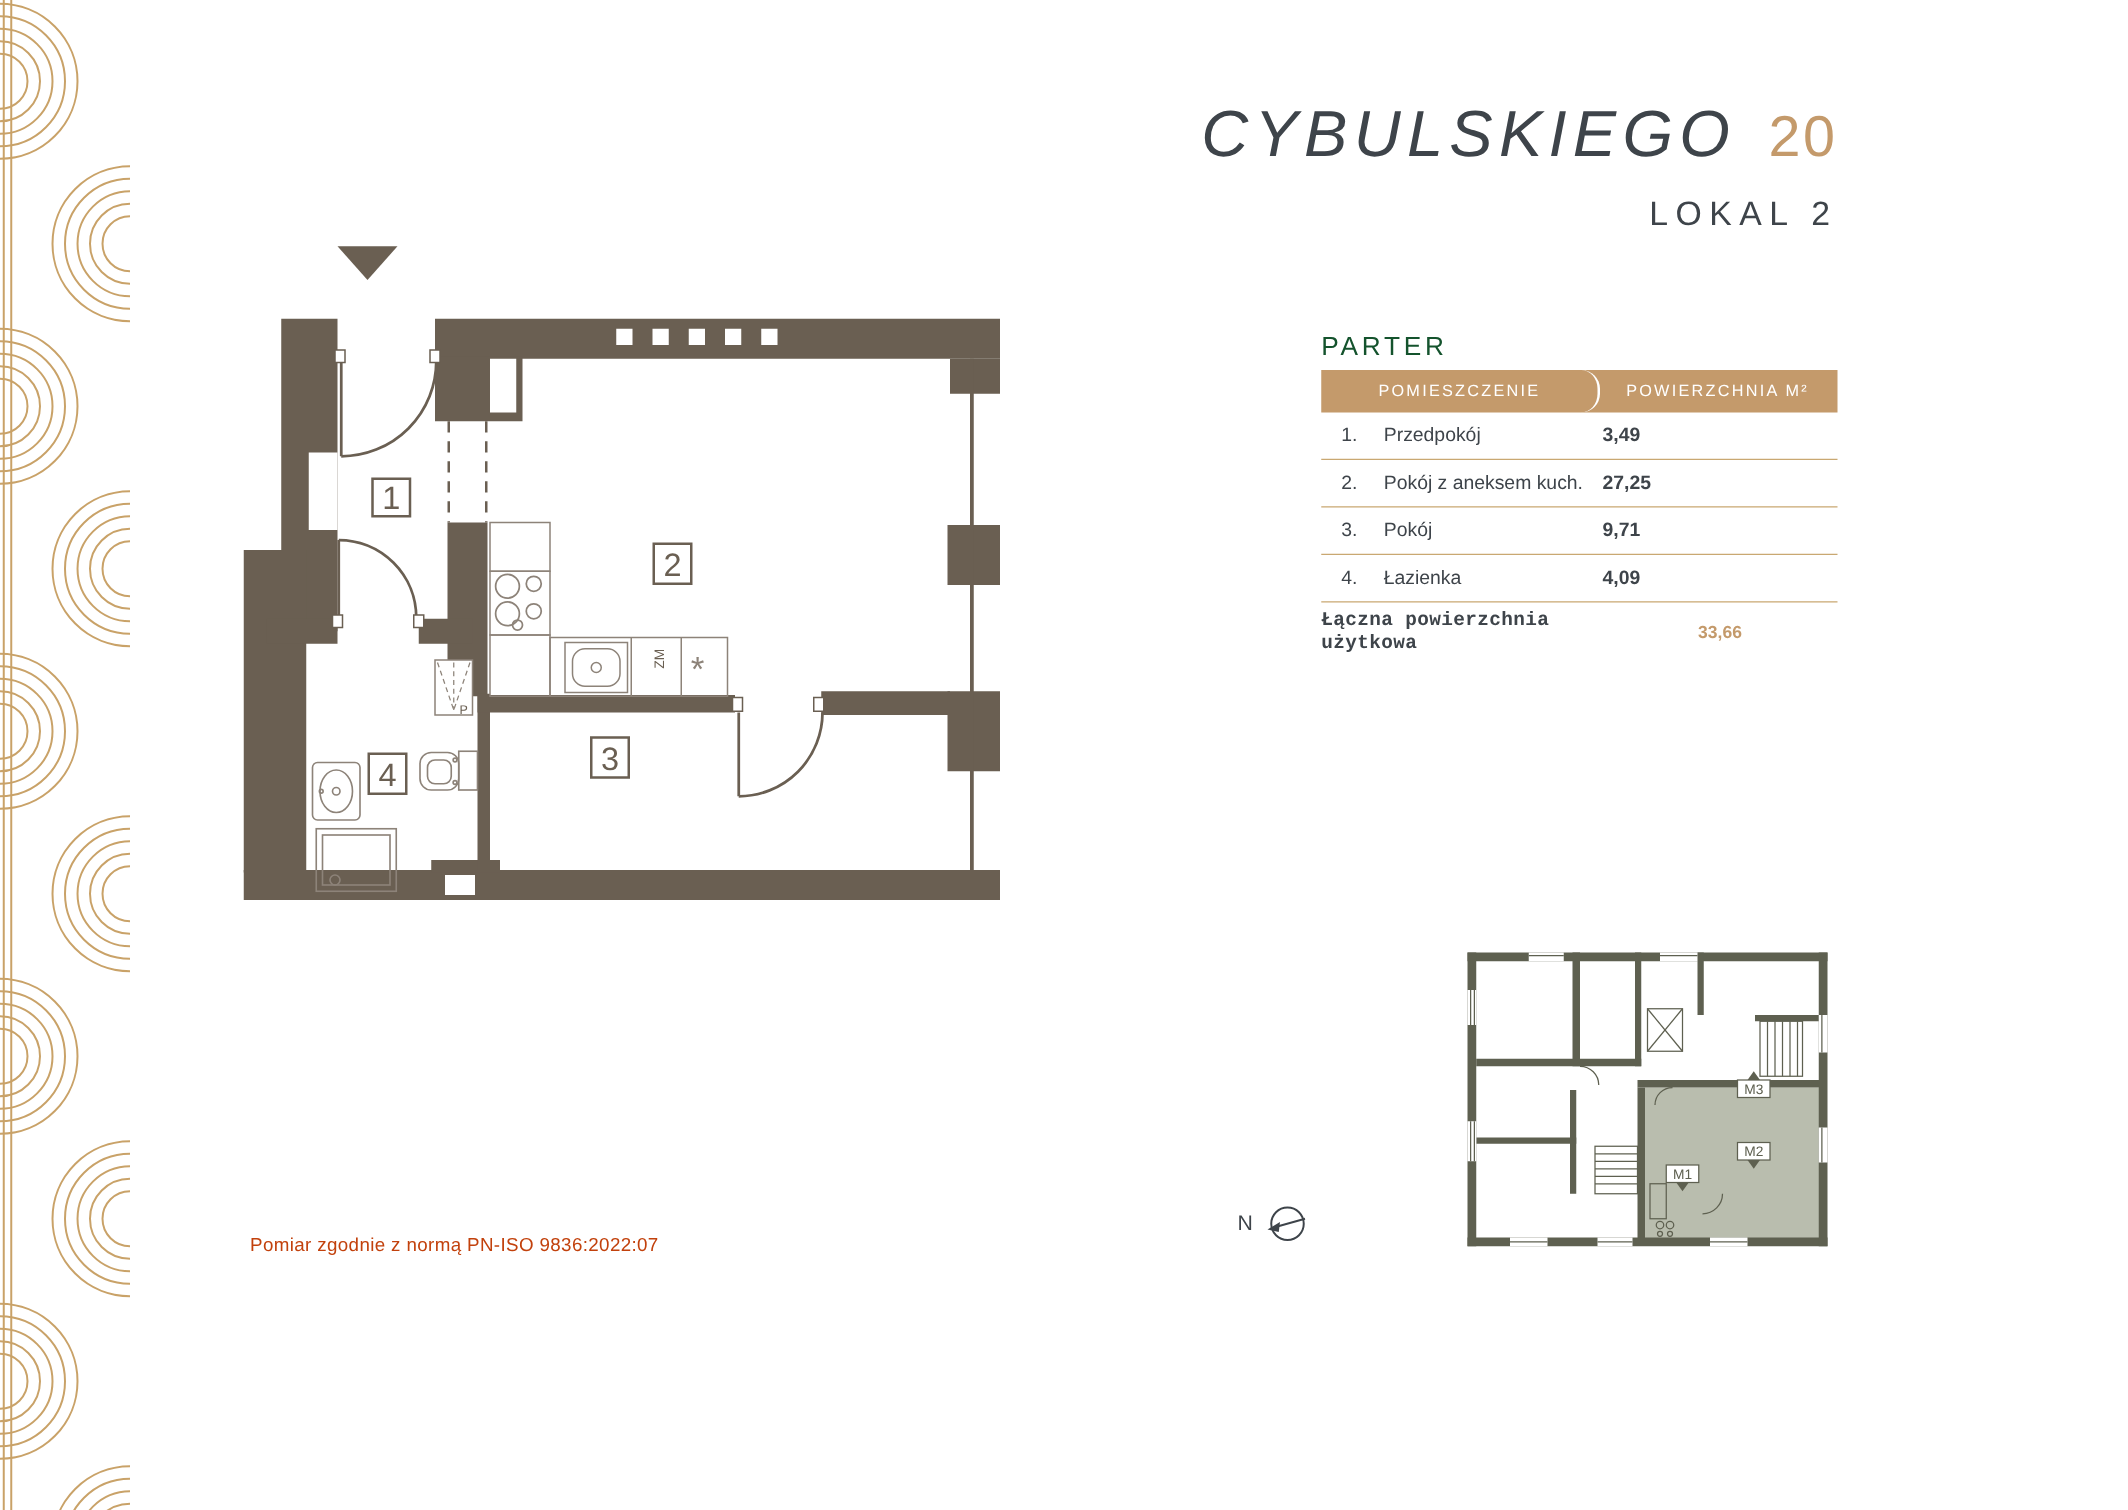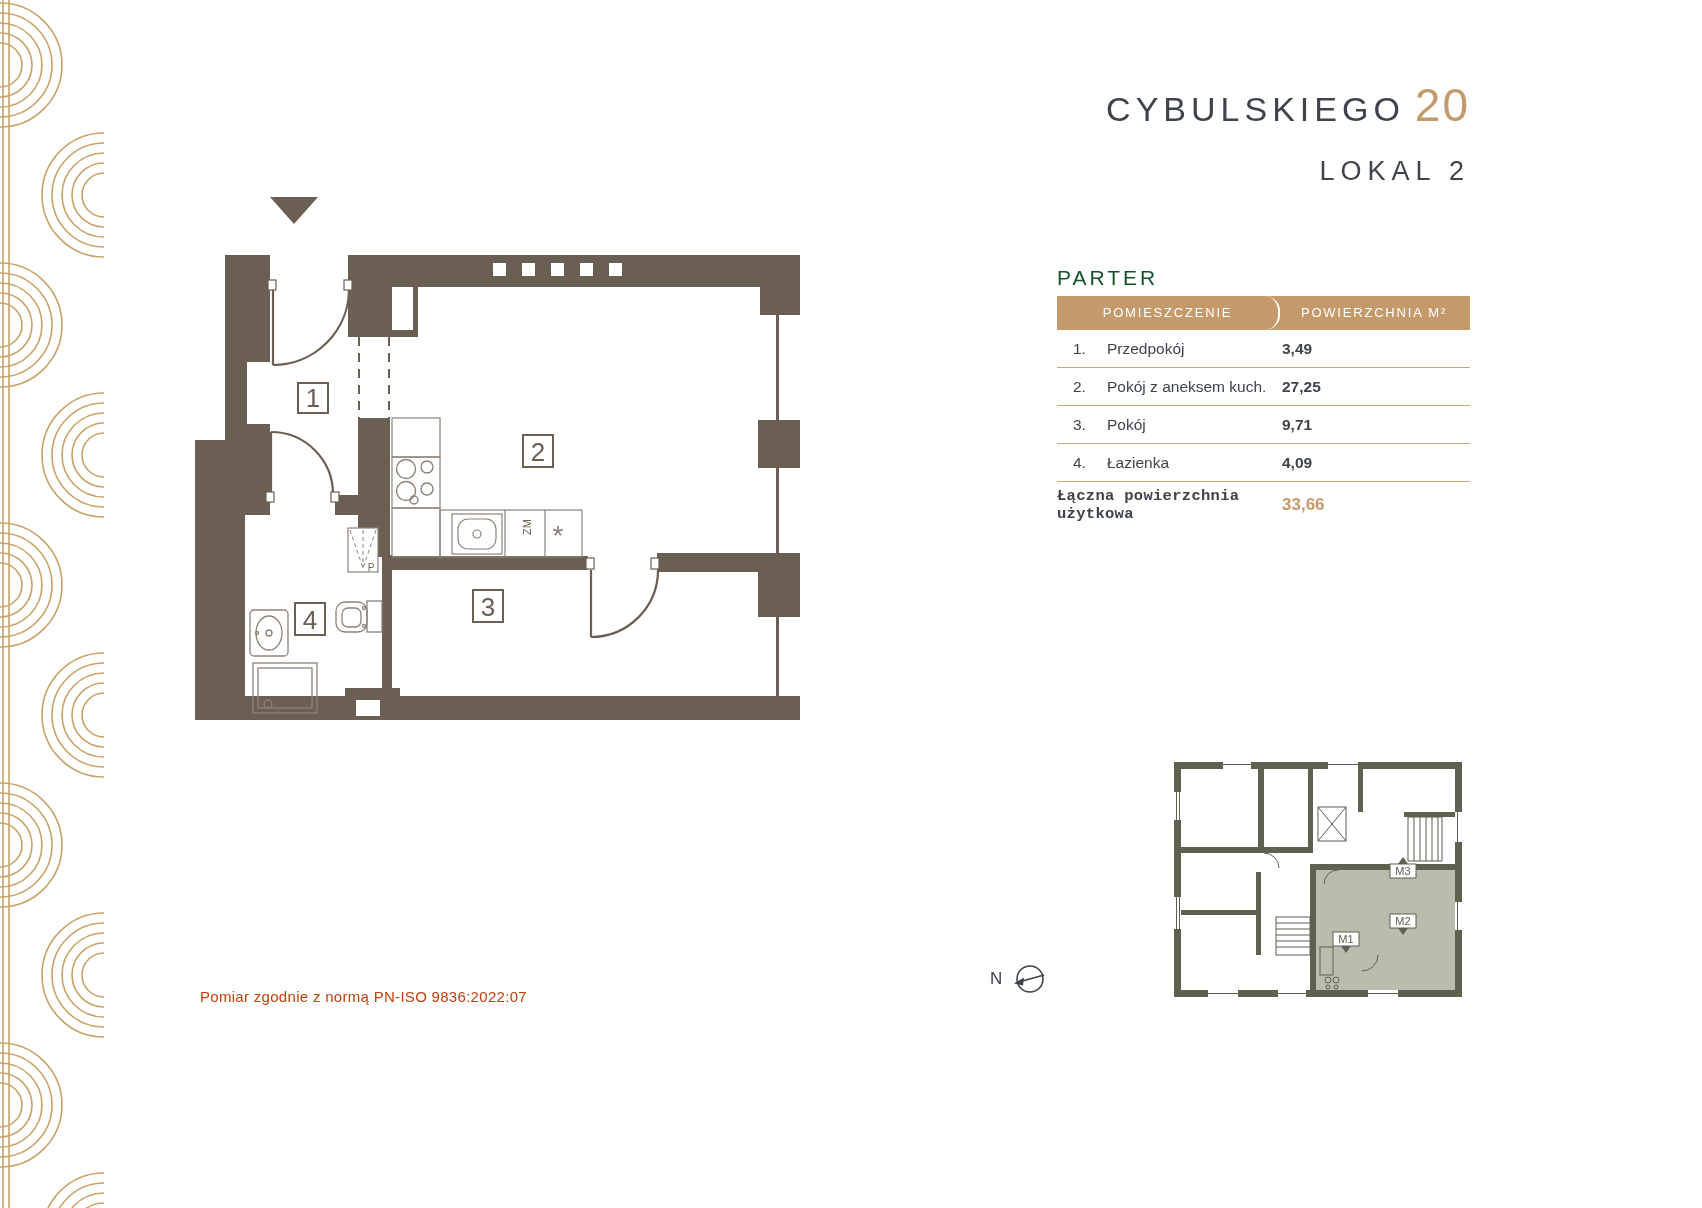--- a/index.html
+++ b/index.html
@@ -6,44 +6,44 @@
   body{
     width:1702px;height:1208px;position:relative;background:#ffffff;
     font-family:"Liberation Sans", sans-serif;color:#3E444A;overflow:hidden;
   }
   .abs{position:absolute;}
   
   #deco-border{left:0;top:0;width:104px;height:1208px;}
   
   #logo{top:78px;right:232px;text-align:right;white-space:nowrap;}
   #logo .brand-name{
-    font-size:34px;font-weight:300;letter-spacing:5px;color:#3E444A;
+    font-size:52px;font-weight:300;letter-spacing:5px;color:#3E444A;font-style:italic;
   }
   #logo .brand-number{
-    font-size:46px;font-weight:300;letter-spacing:2px;color:#C49A6B;margin-left:10px;
+    font-size:46px;font-weight:300;letter-spacing:2px;color:#C49A6B;margin-left:26px;
   }
   #unit-label{
     top:156px;right:232px;font-size:27px;letter-spacing:6px;color:#3E444A;font-weight:400;
   }
   
   #floor-label{left:1057px;top:254px;font-size:21px;letter-spacing:3px;color:#14532d;margin-top:12px;}
   
   #area-table{left:1057px;top:296px;width:413px;}
   .thead{display:flex;background:#C49A6B;height:34px;align-items:center;}
   .thead .c1{width:223px;text-align:center;color:#fff;font-size:13px;letter-spacing:1.8px;
     border-right:2px solid #fff;box-sizing:border-box;height:34px;line-height:34px;border-radius:15px;}
   .thead .c2{width:188px;text-align:center;color:#fff;font-size:13px;letter-spacing:1.8px;
     height:34px;line-height:34px;}
   .trow{display:flex;height:37px;align-items:center;border-bottom:1px solid #C9A872;}
   .trow .no{width:34px;padding-left:16px;font-size:15.5px;}
   .trow .nm{flex:1;font-size:15.5px;}
   .trow .ar{width:188px;text-align:left;font-size:15.5px;font-weight:700;}
   .total-row{display:flex;align-items:center;height:46px;}
   .total-row .lbl{flex:1;font-size:15.5px;font-weight:700;letter-spacing:.3px;font-family:Liberation Mono, monospace;}
-  .total-row .val{width:188px;font-size:17px;font-weight:700;color:#C49A6B;}
+  .total-row .val{width:188px;text-align:center;font-size:14px;font-weight:700;color:#C49A6B;}
   
   #footer-note{left:200px;top:988px;font-size:15px;color:#c2410c;letter-spacing:.3px;}
   
   #north{left:990px;top:958px;display:flex;align-items:center;gap:4px;}
   #north .n{font-size:17px;font-weight:400;color:#3E444A;}
   
   #main-plan{left:185px;top:190px;}
   #mini-plan{left:1168px;top:752px;}
   svg text{font-family:"Liberation Sans", sans-serif;}
 </style>

